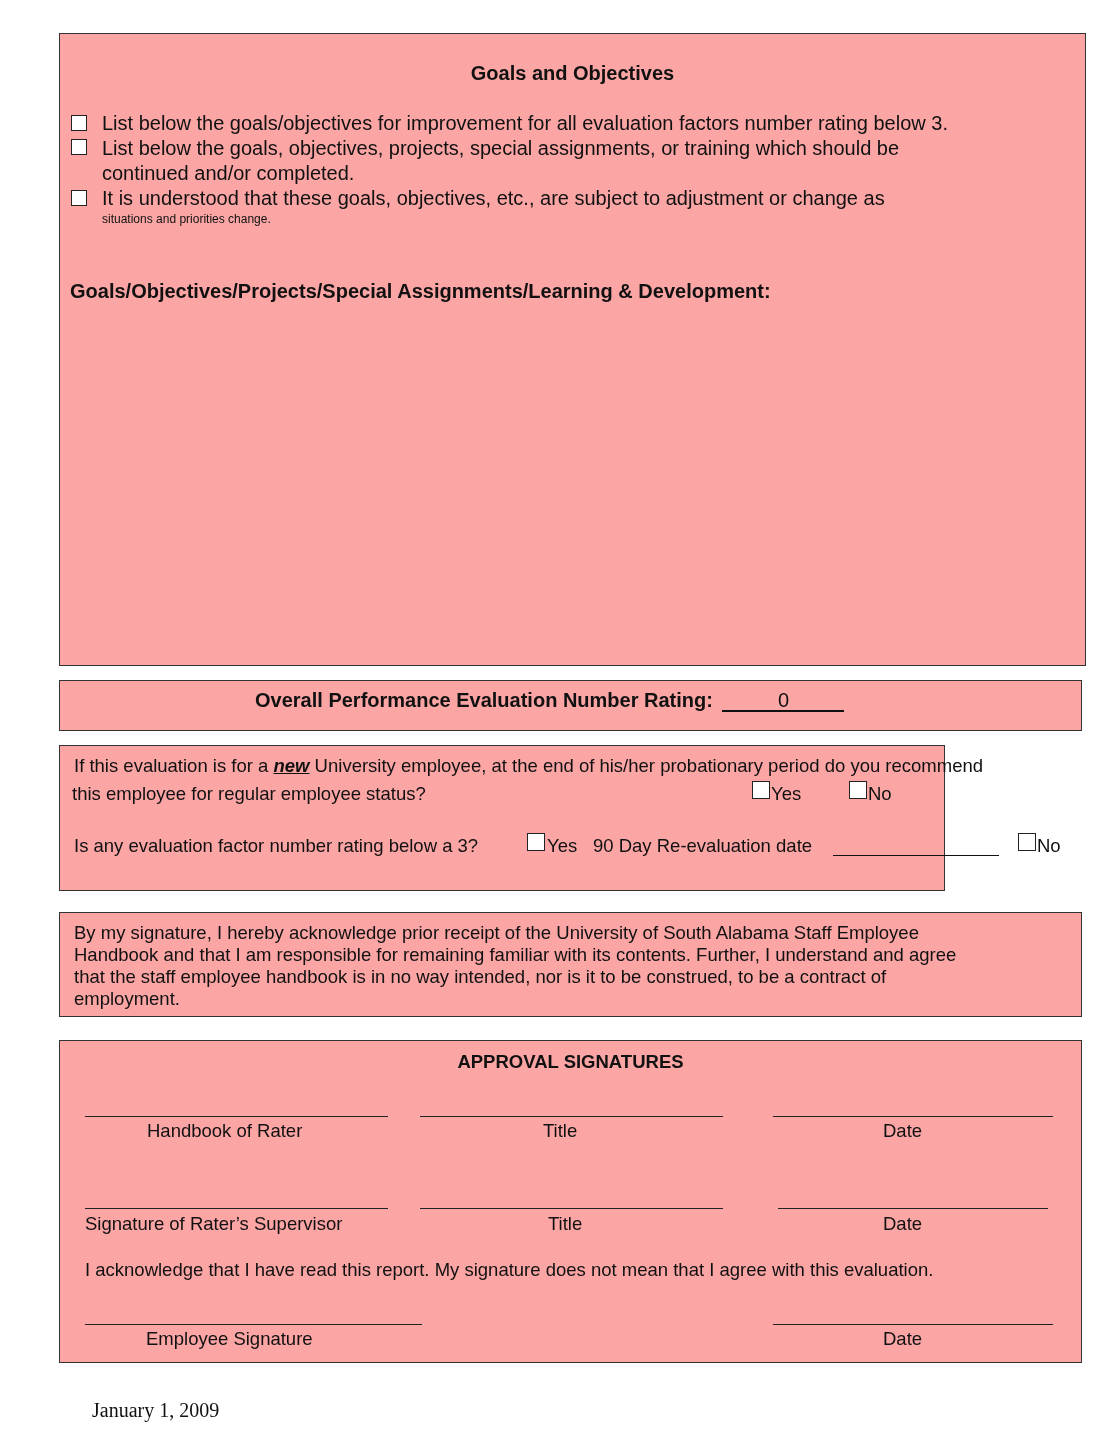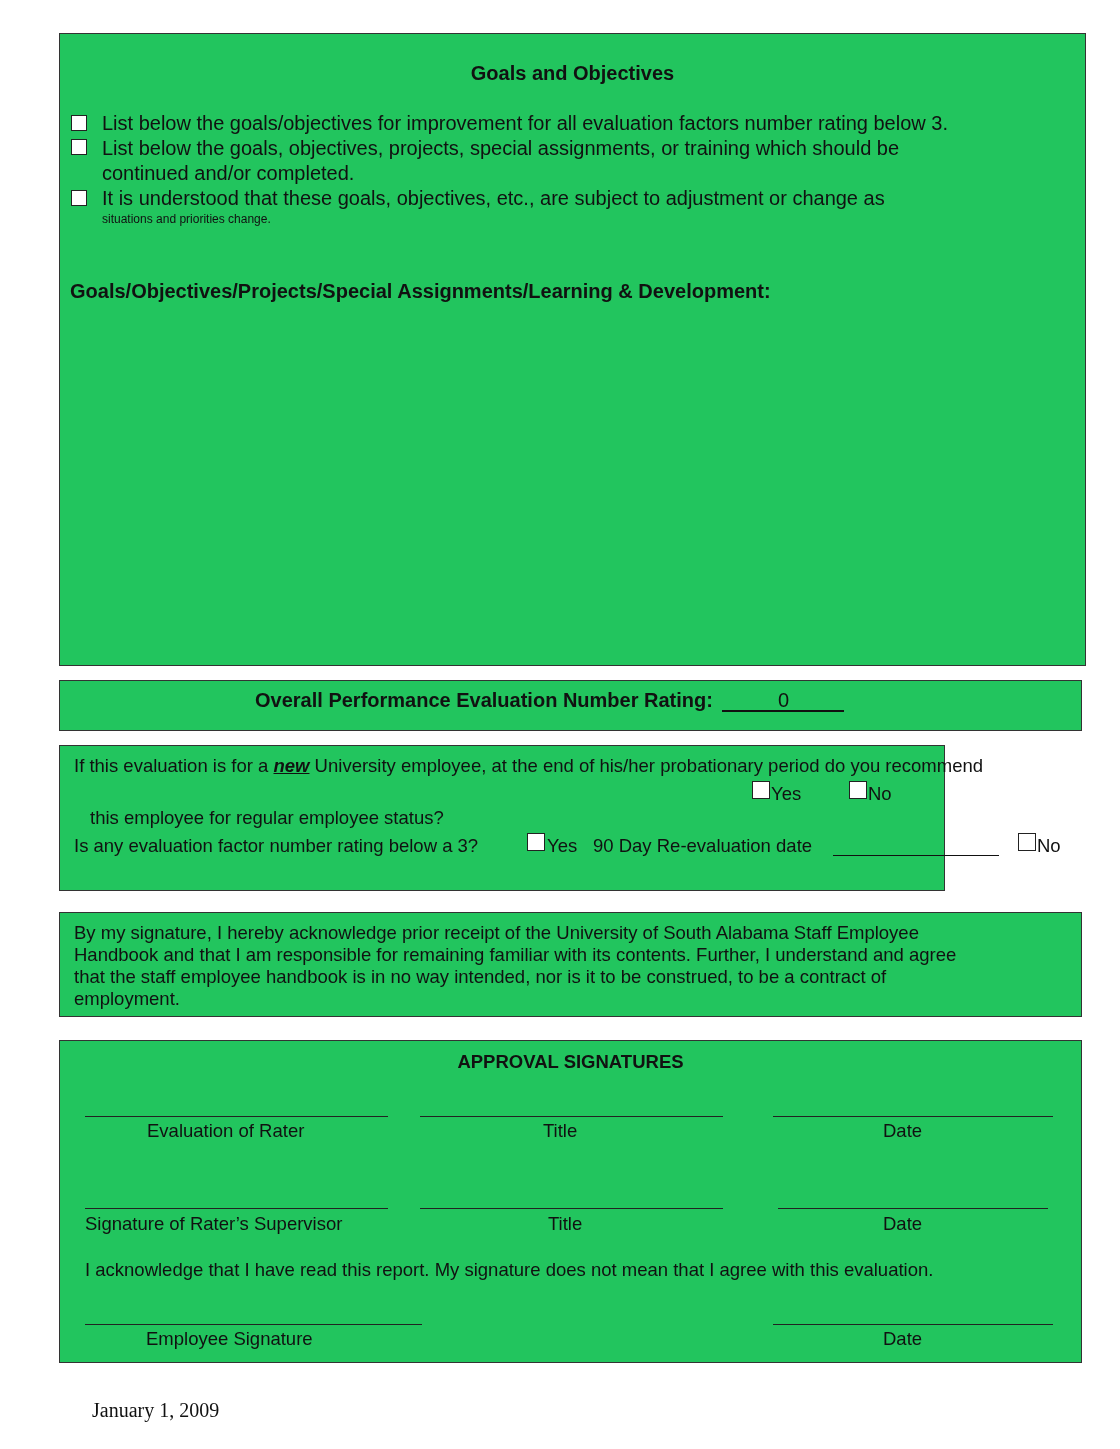--- a/index.html
+++ b/index.html
@@ -1,20 +1,20 @@
 <!DOCTYPE html>
 <html><head>
 <meta charset="utf-8">
 <style>
   html, body { margin: 0; padding: 0; background: #ffffff; }
   body {
     width: 1120px; height: 1449px; position: relative; overflow: hidden;
     font-family: "Liberation Sans", sans-serif; color: #111;
   }
-  .box { position: absolute; border: 1px solid #333; box-sizing: border-box; background: #22c55e; }
+  .box { position: absolute; border: 1px solid #333; box-sizing: border-box; background: #fca5a5; }
   .abs { position: absolute; white-space: nowrap; }
   .cb {
     display: inline-block; width: 16px; height: 16px; border: 1.5px solid #222;
     box-sizing: border-box; vertical-align: -2px; background: #fff; cursor: pointer;
   }
   .bold { font-weight: bold; }
   .sigline { position: absolute; border-bottom: 1px solid #222; height: 0; }
   .serif { font-family: "Liberation Serif", serif; }
 </style>
 </head>
@@ -42,21 +42,21 @@
   <div class="abs bold" style="left:195px; top:8px; font-size:20px;">
     <span>Overall Performance Evaluation Number Rating:</span>
     <span style="display:inline-block; width:122px; border-bottom:2px solid #111; text-align:center; font-weight:normal; line-height:20px; margin-left:4px;"><span>0</span></span>
   </div>
 </div>
 
 <div class="box" style="left:59px; top:745px; width:886px; height:146px;">
   <div class="abs" style="left:14px; top:9px; font-size:18.5px;">
     <span>If this evaluation is for a </span><span style="font-weight:bold; font-style:italic; text-decoration:underline;">new</span><span> University employee, at the end of his/her probationary period do you recommend</span>
   </div>
-  <div class="abs" style="left:30px; top:37px; font-size:18.5px;margin-top:24px;">this employee for regular employee status?</div>
+  <div class="abs" style="left:12px; top:37px; font-size:18.5px;">this employee for regular employee status?</div>
 
   <span class="abs cb" style="left:692px; top:35px; width:18px; height:18px;"></span>
   <span class="abs" style="left:711px; top:37px; font-size:18.5px;">Yes</span>
   <span class="abs cb" style="left:789px; top:35px; width:18px; height:18px;"></span>
   <span class="abs" style="left:808px; top:37px; font-size:18.5px;">No</span>
 
   <div class="abs" style="left:14px; top:89px; font-size:18.5px;">Is any evaluation factor number rating below a 3?</div>
   <span class="abs cb" style="left:467px; top:87px; width:18px; height:18px;"></span>
   <span class="abs" style="left:487px; top:89px; font-size:18.5px;">Yes</span>
   <span class="abs" style="left:533px; top:89px; font-size:18.5px;">90 Day Re-evaluation date</span>
@@ -71,21 +71,21 @@
   <div class="abs" style="left:14px; top:31px; font-size:18.5px;">Handbook and that I am responsible for remaining familiar with its contents. Further, I understand and agree</div>
   <div class="abs" style="left:14px; top:75px; font-size:18.5px;">employment.</div>
 </div>
 
 <div class="box" style="left:59px; top:1040px; width:1023px; height:323px;">
   <div class="abs bold" style="left:0; width:1021px; text-align:center; top:10px; font-size:18.5px;">APPROVAL SIGNATURES</div>
 
   <div class="sigline" style="left:25px; top:75px; width:303px;"></div>
   <div class="sigline" style="left:360px; top:75px; width:303px;"></div>
   <div class="sigline" style="left:713px; top:75px; width:280px;"></div>
-  <div class="abs" style="left:87px; top:79px; font-size:18.5px;">Evaluation of Rater</div>
+  <div class="abs" style="left:87px; top:79px; font-size:18.5px;">Handbook of Rater</div>
   <div class="abs" style="left:483px; top:79px; font-size:18.5px;">Title</div>
   <div class="abs" style="left:823px; top:79px; font-size:18.5px;">Date</div>
 
   <div class="sigline" style="left:25px; top:167px; width:303px;"></div>
   <div class="sigline" style="left:360px; top:167px; width:303px;"></div>
   <div class="sigline" style="left:718px; top:167px; width:270px;"></div>
   <div class="abs" style="left:25px; top:172px; font-size:18.5px;">Signature of Rater’s Supervisor</div>
   <div class="abs" style="left:488px; top:172px; font-size:18.5px;">Title</div>
   <div class="abs" style="left:823px; top:172px; font-size:18.5px;">Date</div>
 

